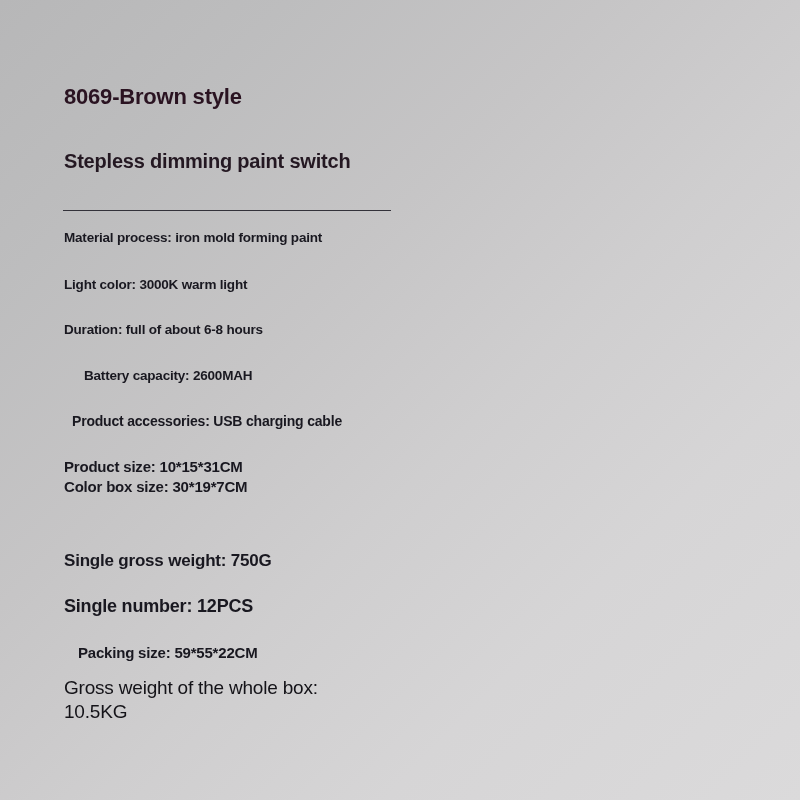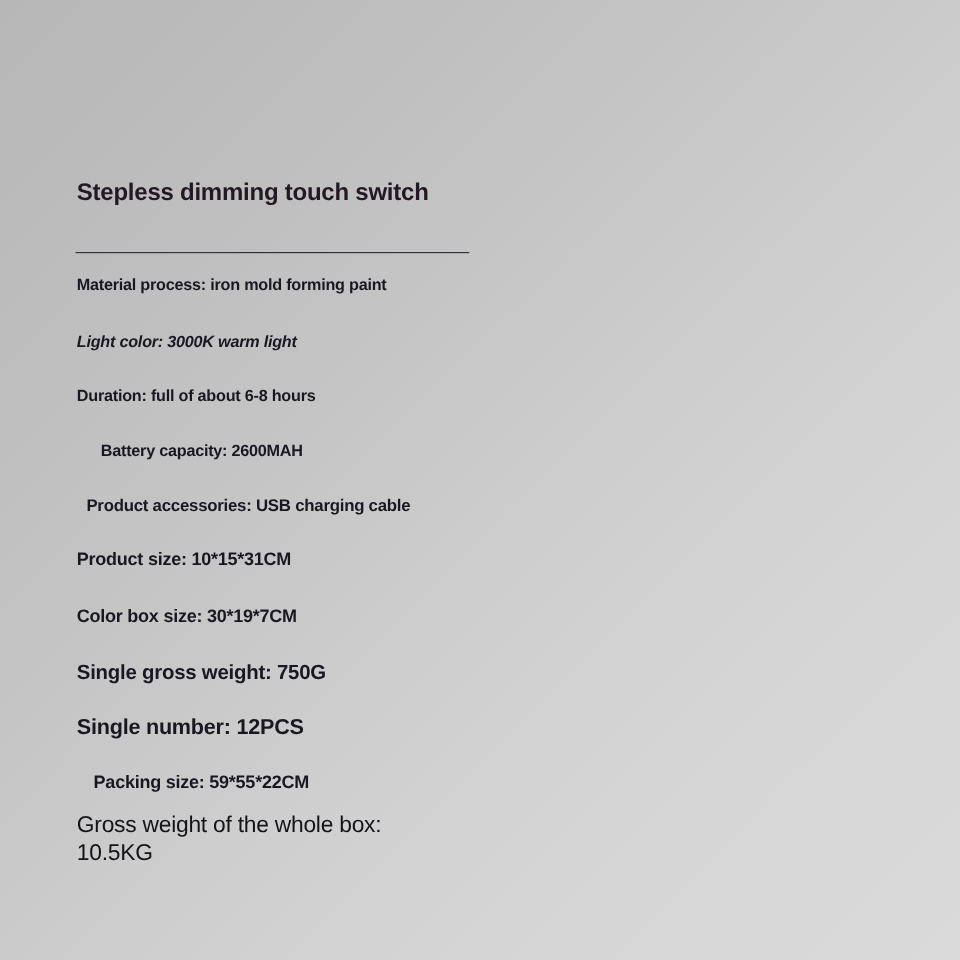--- a/index.html
+++ b/index.html
@@ -94,33 +94,34 @@
     height: 800px;
   }
 </style>
 </head>
 <body>
 
 <div id="page">
 
   <div class="spec-panel">
 
+    <div class="title">8069-Brown style</div>
 
-    <div class="subtitle">Stepless dimming touch switch</div>
+    <div class="subtitle">Stepless dimming paint switch</div>
 
     <div class="divider"></div>
 
     <div id="spec-list">
         <div class="spec-line" style="left: 64px; top: 230px; font-size: 13.5px;">Material process: iron mold forming paint</div>
-        <div class="spec-line" style="left: 64px; top: 277px; font-size: 13.5px; font-style: italic;">Light color: 3000K warm light</div>
+        <div class="spec-line" style="left: 64px; top: 277px; font-size: 13.5px;">Light color: 3000K warm light</div>
         <div class="spec-line" style="left: 64px; top: 322px; font-size: 13.5px; text-align: center;">Duration: full of about 6-8 hours</div>
         <div class="spec-line" style="left: 67px; top: 368px; font-size: 13.5px; margin-left: 17px;">Battery capacity: 2600MAH</div>
         <div class="spec-line" style="left: 72px; top: 413px; font-size: 14px;">Product accessories: USB charging cable</div>
         <div class="spec-line" style="left: 64px; top: 458px; font-size: 15px;">Product size: 10*15*31CM</div>
-        <div class="spec-line" style="left: 64px; top: 505px; font-size: 15px;">Color box size: 30*19*7CM</div>
+        <div class="spec-line" style="left: 64px; top: 478px; font-size: 15px;">Color box size: 30*19*7CM</div>
         <div class="spec-line" style="left: 64px; top: 551px; font-size: 17px;">Single gross weight: 750G</div>
         <div class="spec-line" style="left: 64px; top: 596px; font-size: 18px;">Single number: 12PCS</div>
         <div class="spec-line" style="left: 64px; top: 644px; font-size: 15px; margin-left: 14px;">Packing size: 59*55*22CM</div>
       </div>
 
     <div class="spec-wrap" id="spec-wrapped" style="left: 64px; top: 676px; font-size: 19px;">Gross weight of the whole box: 10.5KG</div>
   </div>
 
   <div class="product-area">
 

